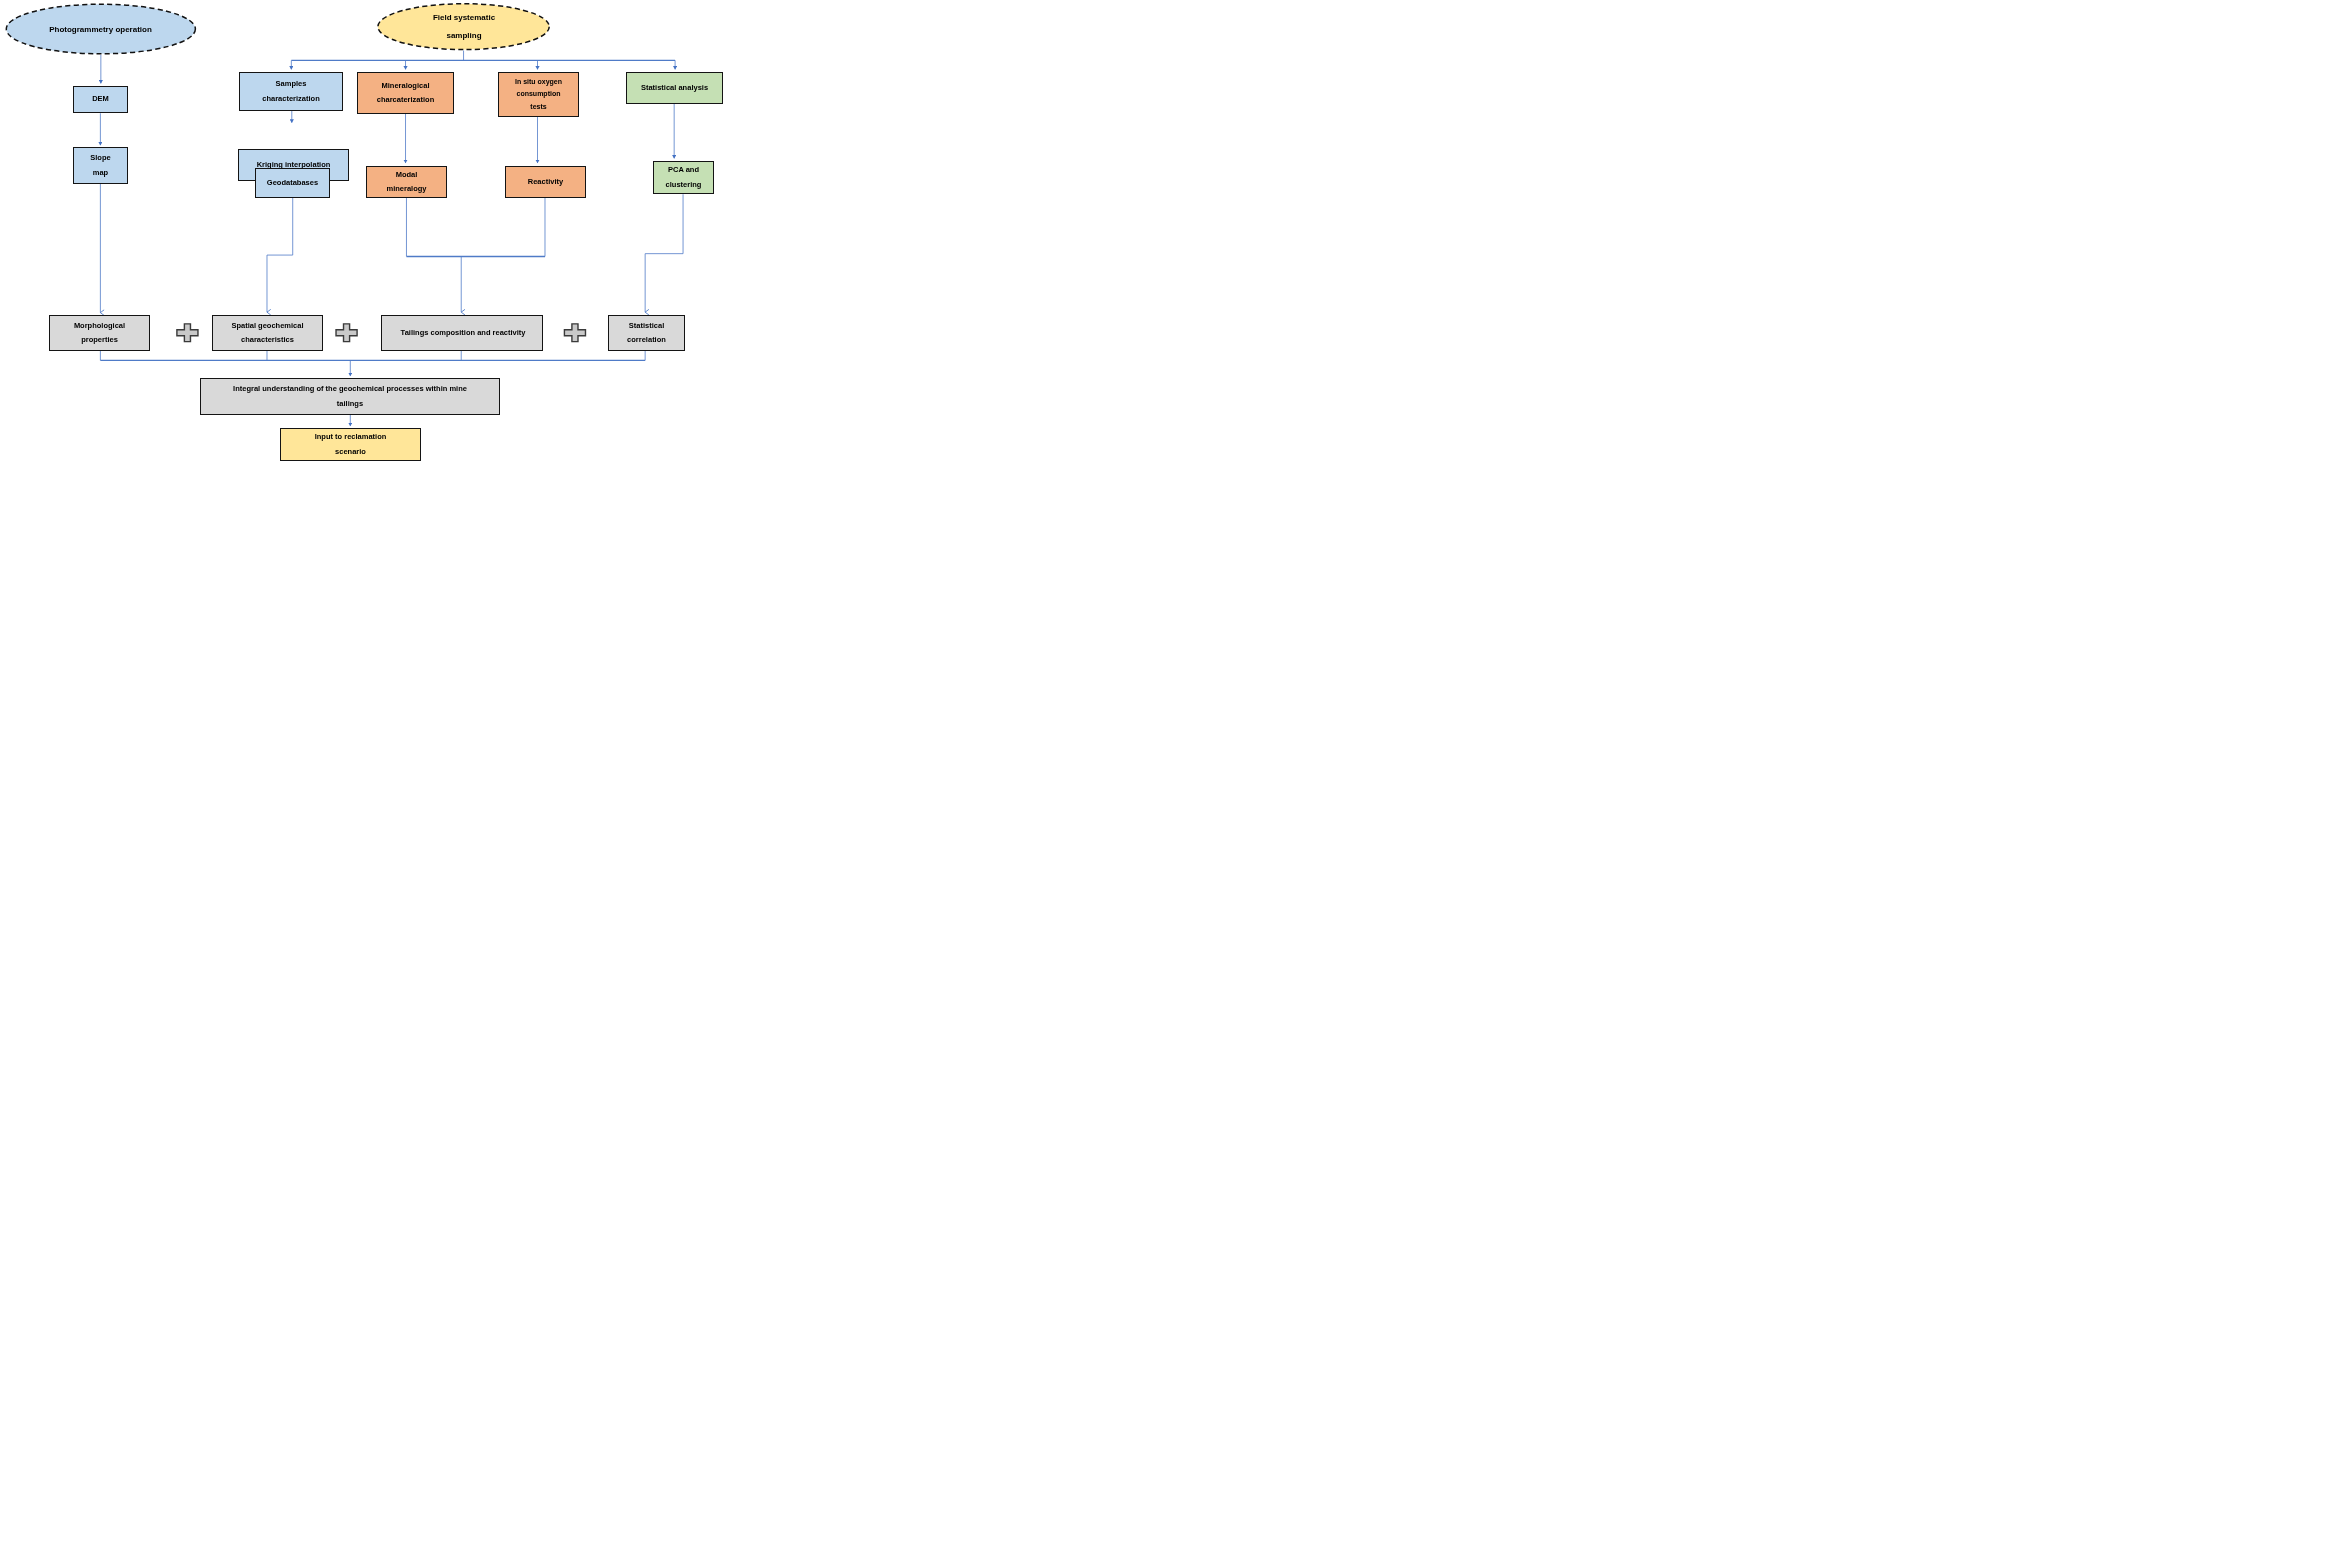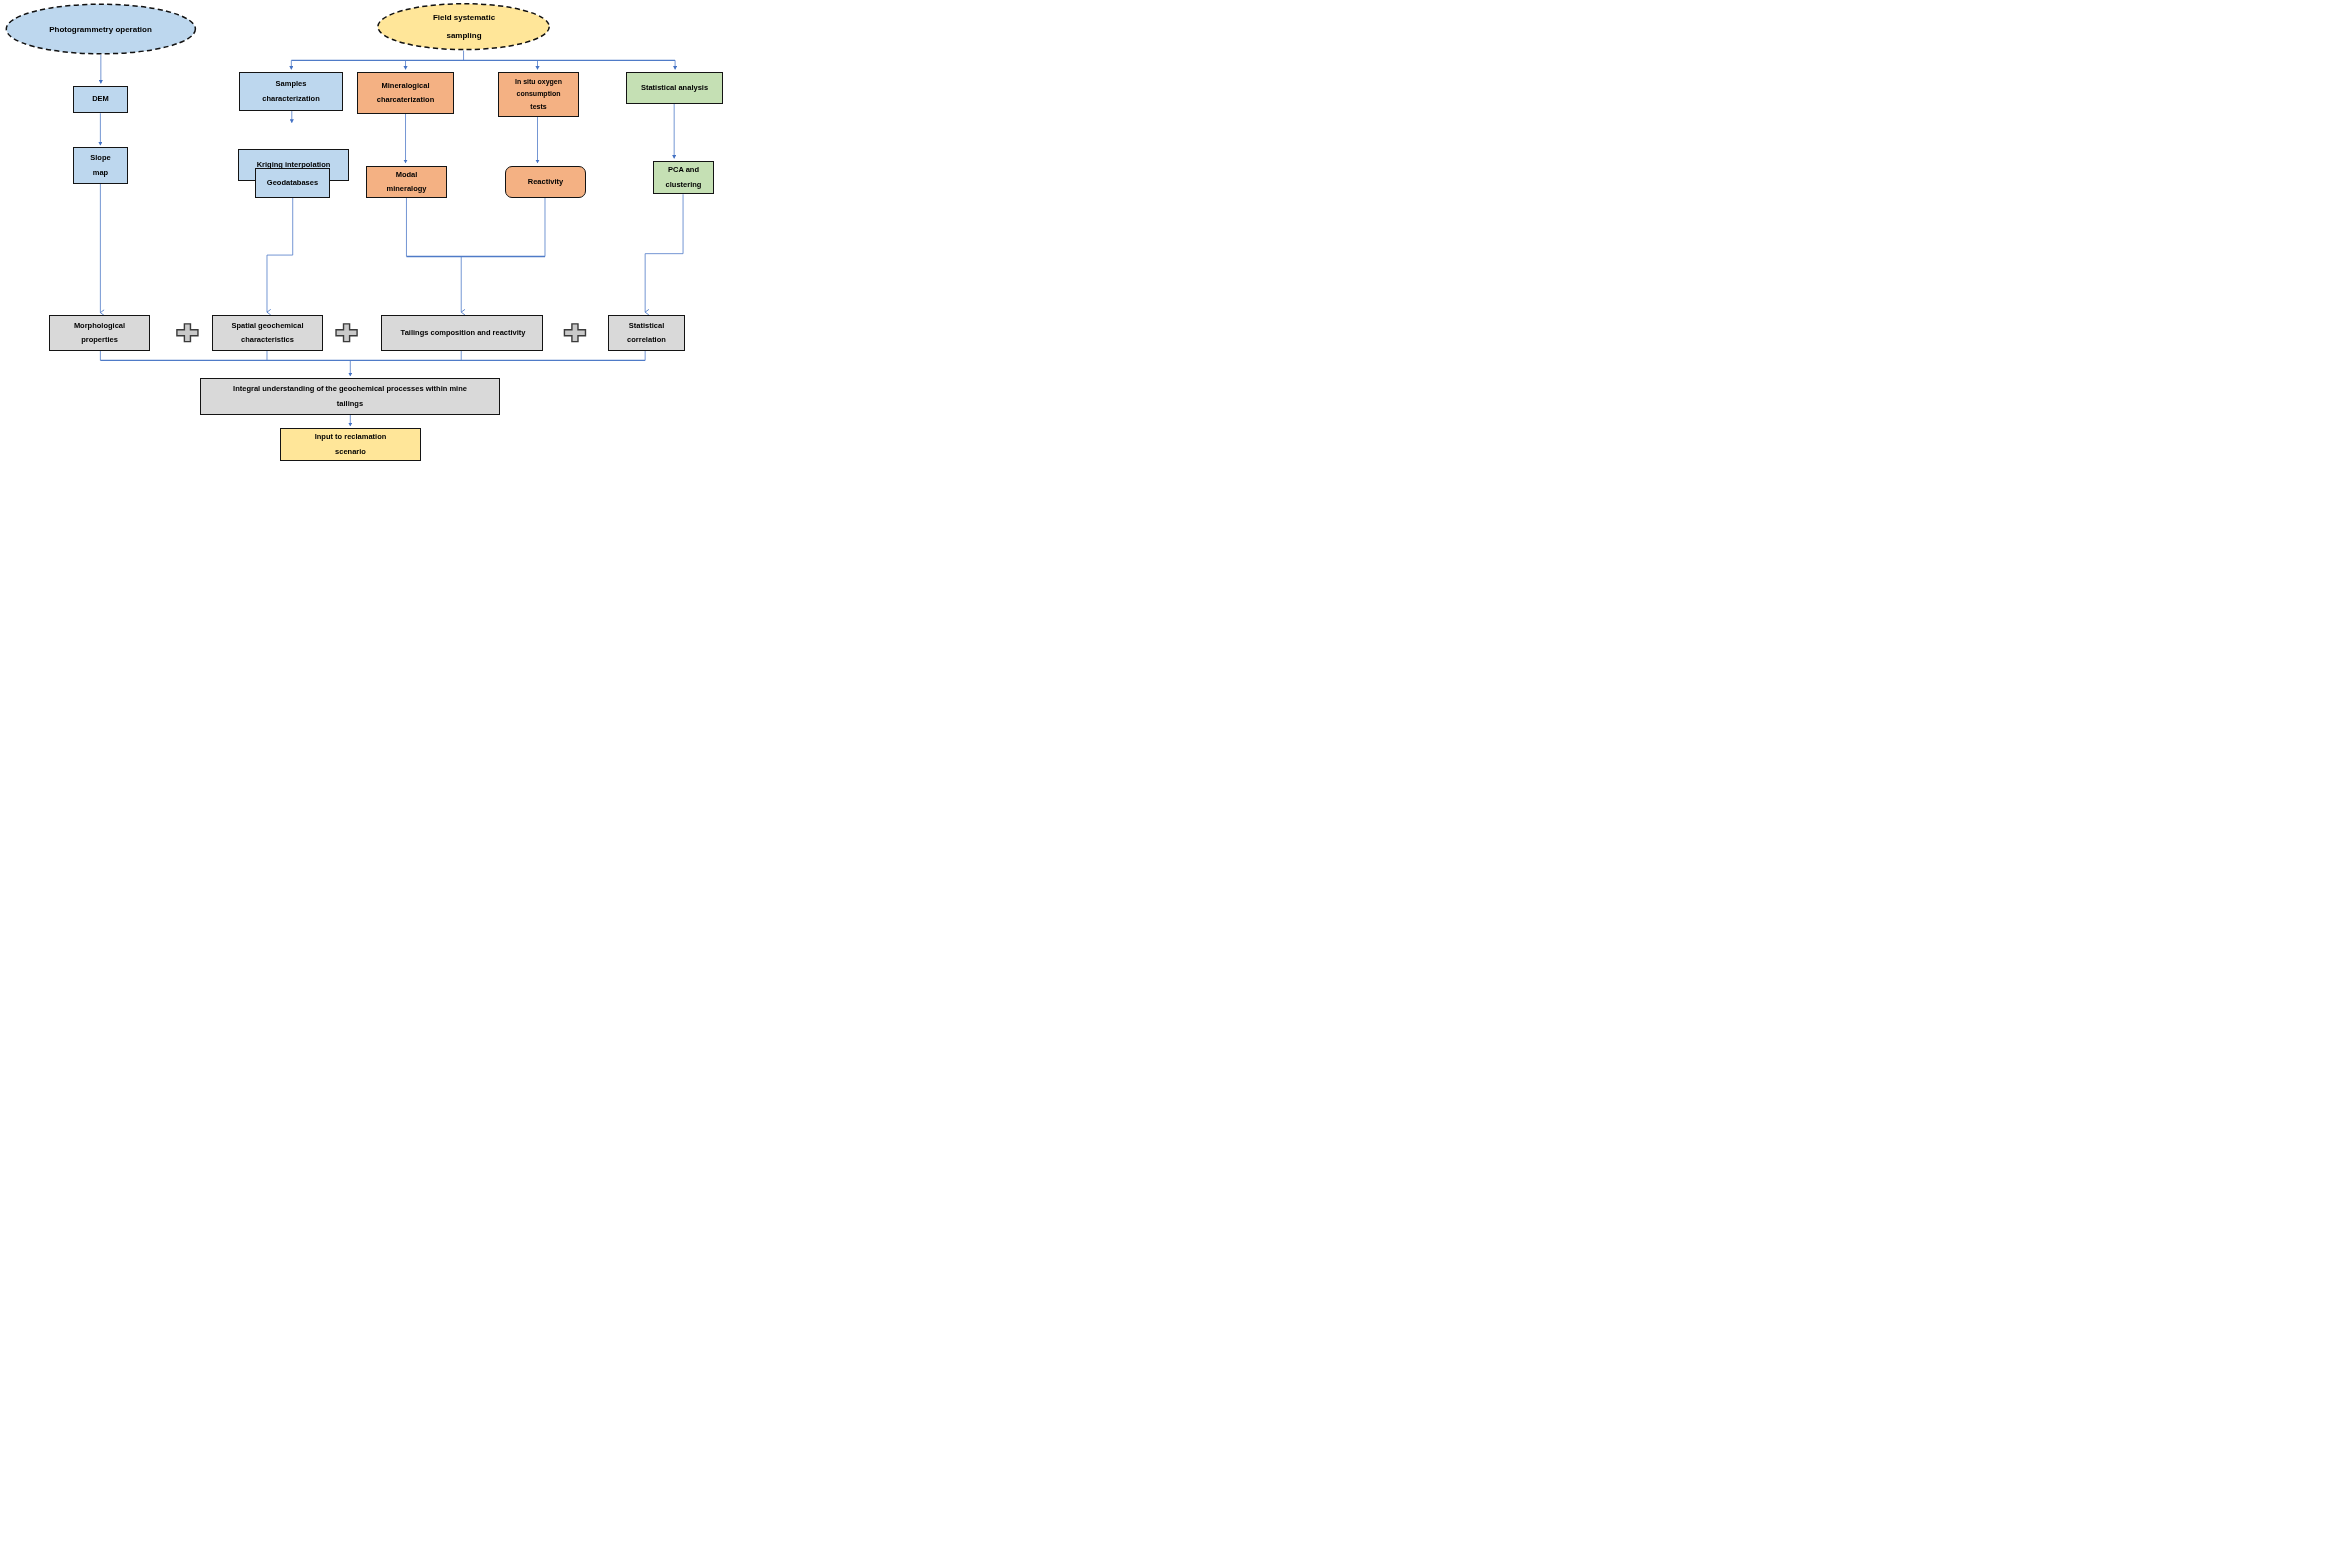--- a/index.html
+++ b/index.html
@@ -132,21 +132,21 @@
   <div class="node" style="left: 238px; top: 125px; width: 111px; height: 32px; background-color: rgb(189, 215, 238); margin-top: 24px;">
     <span>Kriging interpolation</span>
   </div>
   <div class="node" style="left: 255px; top: 168px; width: 75px; height: 29.5px; background-color: rgb(189, 215, 238);">
     <span>Geodatabases</span>
   </div>
 
   <div class="node w-modal" style="left: 366px; top: 166px; width: 81px; height: 32px; background-color: rgb(244, 177, 131);">
     <span>Modal mineralogy</span>
   </div>
-  <div class="node" style="left: 505px; top: 166px; width: 81px; height: 32px; background-color: rgb(244, 177, 131); border-radius: 7px;">
+  <div class="node" style="left: 505px; top: 166px; width: 81px; height: 32px; background-color: rgb(244, 177, 131);">
     <span>Reactivity</span>
   </div>
   <div class="node w-pca" style="left: 653px; top: 161px; width: 61px; height: 33px; background-color: rgb(197, 224, 180); justify-content: flex-end;">
     <span>PCA and clustering</span>
   </div>
 
   <div class="node w-morph" style="left: 49px; top: 315px; width: 101px; height: 36px; background-color: rgb(217, 217, 217);">
     <span>Morphological properties</span>
   </div>
   <div class="node w-spatial" style="left: 212px; top: 315px; width: 111px; height: 36px; background-color: rgb(217, 217, 217);">

